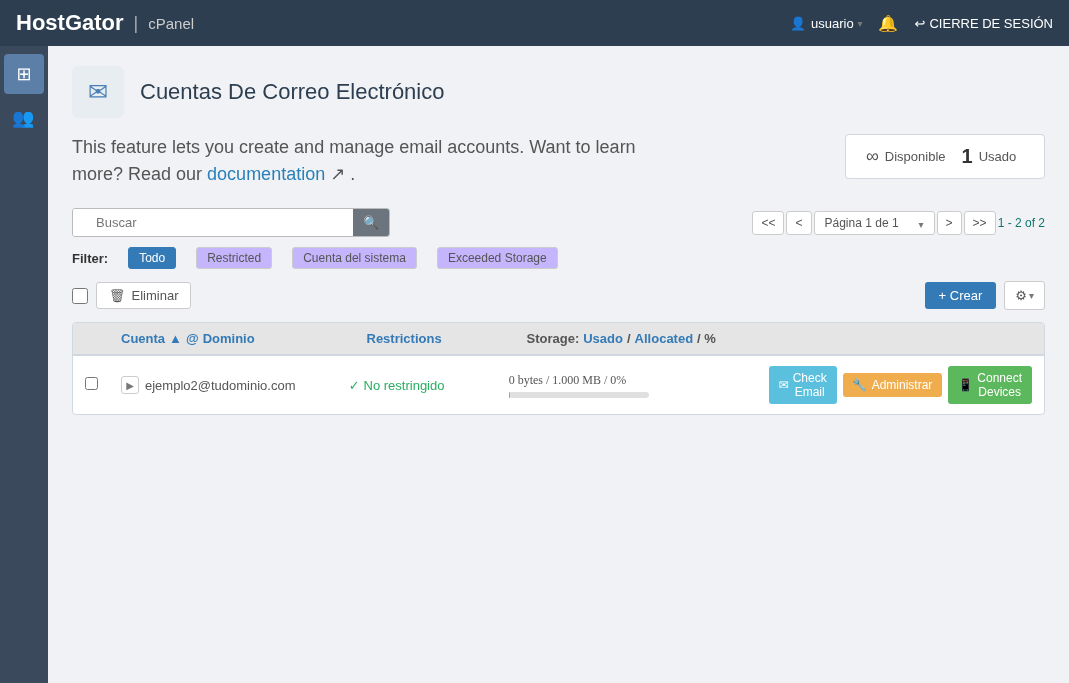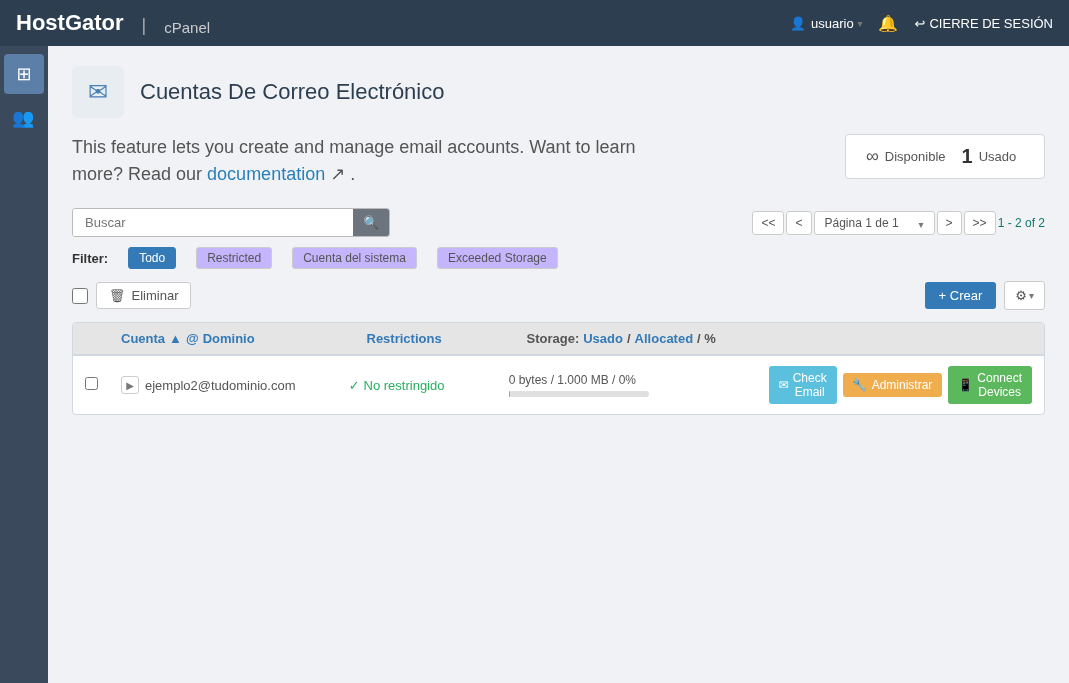--- a/index.html
+++ b/index.html
@@ -9,22 +9,22 @@
     .topnav {
       background: #2c3e50;
       height: 46px;
       display: flex;
       align-items: center;
       padding: 0 16px;
       color: #fff;
     }
     .topnav-brand {
       display: flex;
-      align-items: flex-end;
-      gap: 14px;
+      align-items: center;
+      gap: 6px;
     }
     .brand-hostgator {
       font-size: 22px;
       font-weight: bold;
       color: #fff;
     }
     .brand-divider {
       color: #aaa;
       font-size: 18px;
       margin: 0 4px;
@@ -186,21 +186,21 @@
       display: flex;
       align-items: center;
       border: 1px solid #bbb;
       border-radius: 3px;
       background: #fff;
       overflow: hidden;
     }
     .search-input {
       border: none;
       outline: none;
-      padding: 6px 12px;
+      padding: 6px 23px;
       font-size: 13px;
       width: 280px;
       color: #555;
     }
     .search-btn {
       background: #6c757d;
       border: none;
       padding: 6px 10px;
       cursor: pointer;
       color: #fff;
@@ -379,20 +379,21 @@
     .td-restriction {
       display: flex;
       align-items: center;
       gap: 4px;
       color: #27ae60;
       font-size: 13px;
     }
     .td-storage {
       font-size: 12px;
       color: #555;
+      font-family: Liberation Serif, serif;
     }
     .storage-bar-wrap {
       margin-top: 4px;
       height: 6px;
       background: #e0e0e0;
       border-radius: 3px;
       width: 140px;
     }
     .storage-bar {
       height: 100%;

